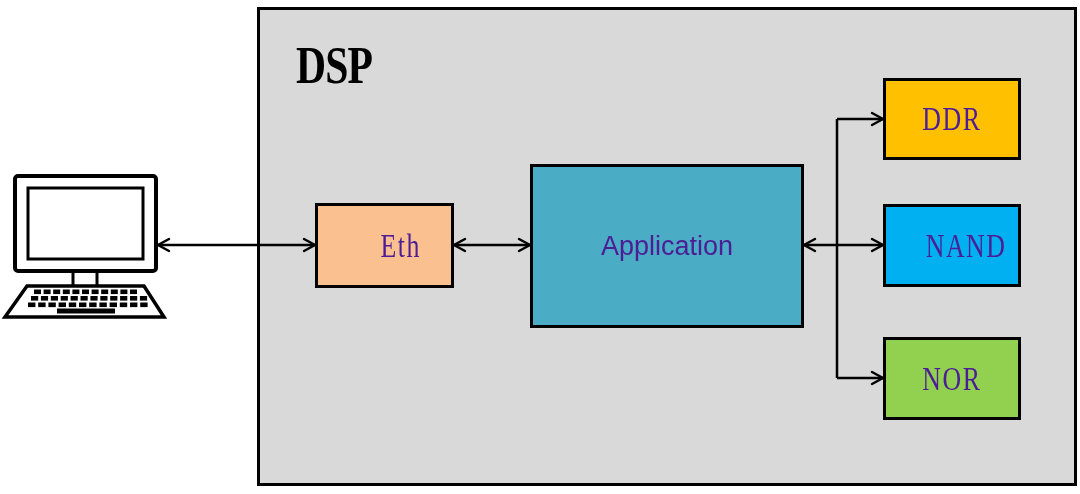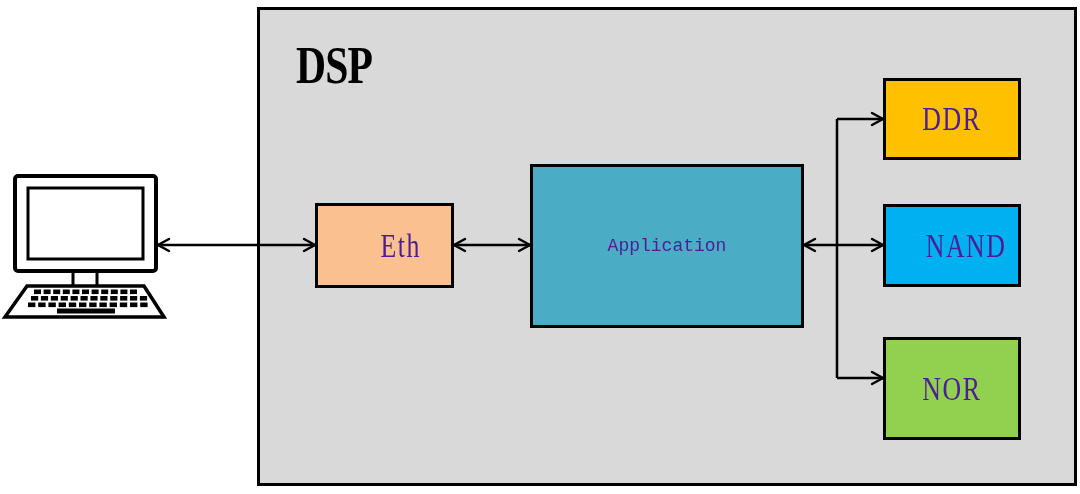--- a/index.html
+++ b/index.html
@@ -49,28 +49,28 @@
     display: inline-block;
     font-family: "Liberation Serif", "DejaVu Serif", serif;
     font-size: 34px;
     letter-spacing: 2px;
     transform: scaleX(0.76);
     white-space: nowrap;
   }
   .node-eth        { left: 315px; top: 203px; width: 139px; height: 85px; padding-left: 32px; }
   .node-application{ left: 530px; top: 164px; width: 274px; height: 164px; }
   .node-application .label {
-    font-family: Liberation Mono, monospace;
-    font-size: 18px;
+    font-family: Liberation Sans, sans-serif;
+    font-size: 27px;
     letter-spacing: 0px;
     transform: none;
   }
   .node-ddr  { left: 883px; top: 78px;  width: 138px; height: 82px; }
   .node-nand { left: 883px; top: 204px; width: 138px; height: 83px; padding-left: 28px; }
-  .node-nor  { left: 883px; top: 337px; width: 138px; height: 103px; align-items: center; }
+  .node-nor  { left: 883px; top: 337px; width: 138px; height: 83px; align-items: center; }
 </style>
 </head>
 <body>
 
 <div class="canvas">
 
   <div class="dsp-box" style="background-color: rgb(217, 217, 217);">
     <div class="dsp-title">DSP</div>
   </div>
 

